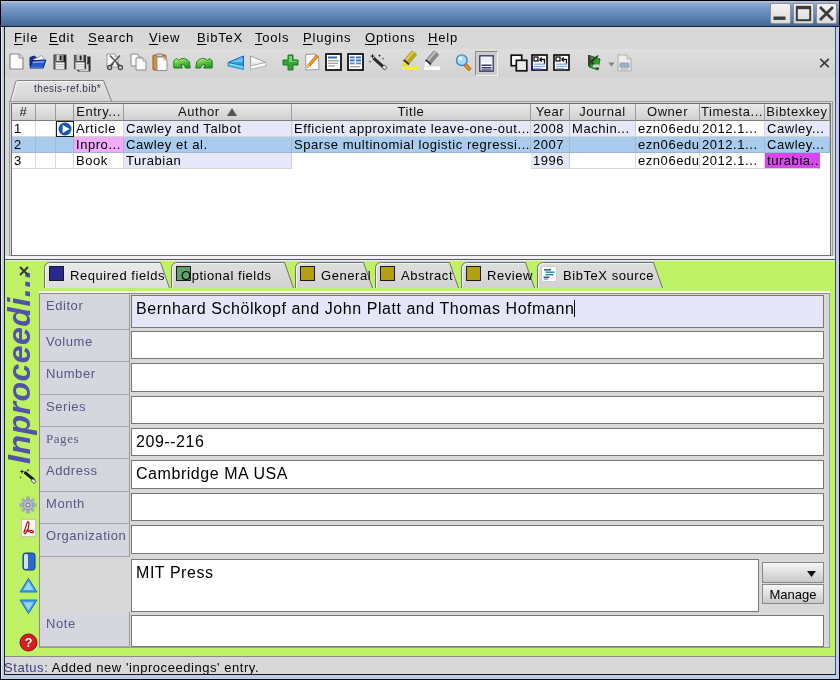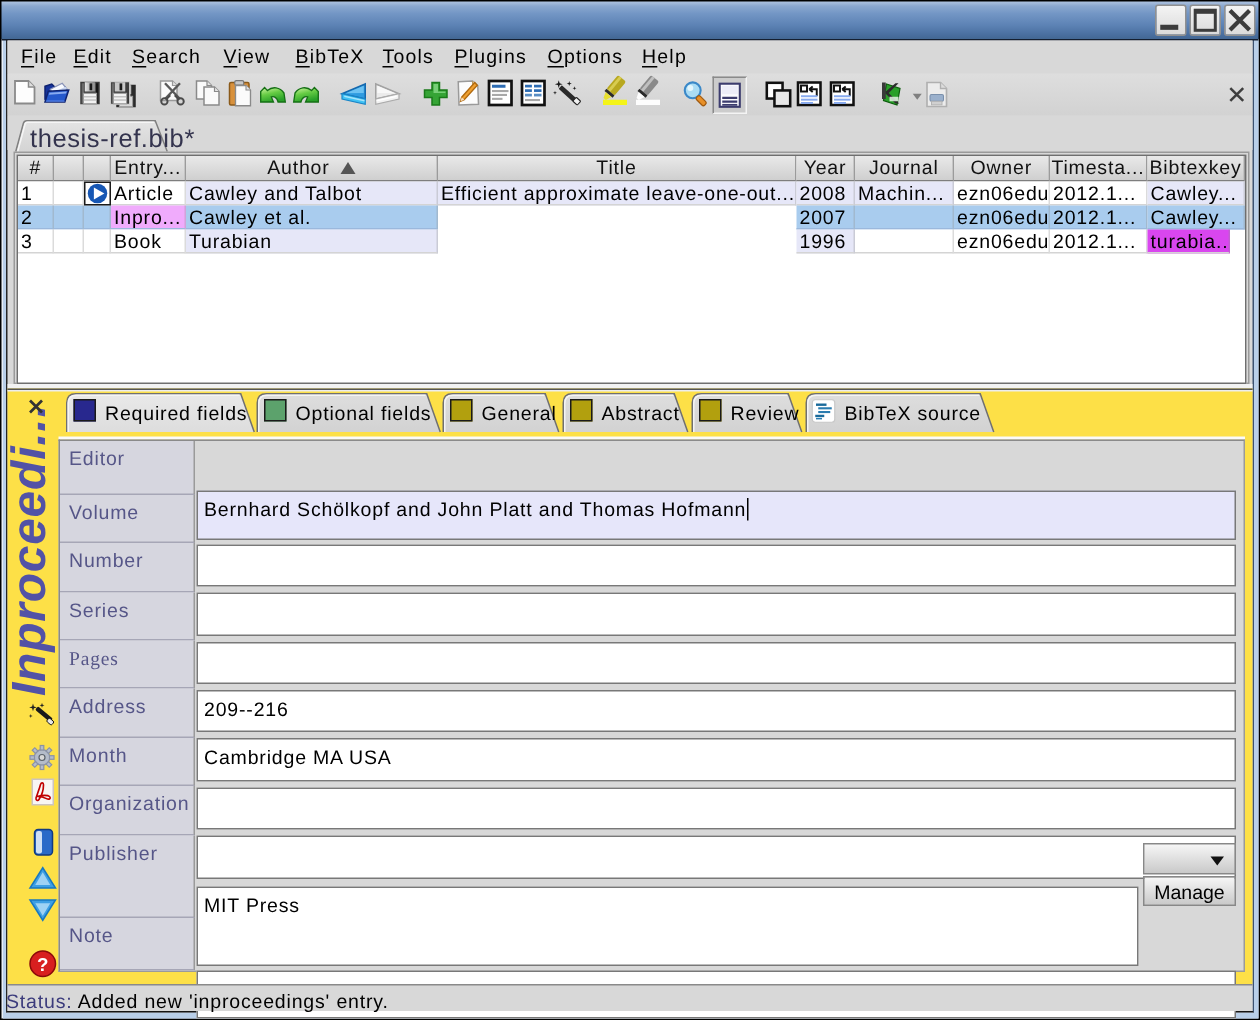--- a/index.html
+++ b/index.html
@@ -30,31 +30,31 @@
   
   #tablewrap{position:absolute;left:11px;top:103px;width:820px;height:153px;background:#fff;
     border:1px solid #6f6f6f;box-sizing:border-box;}
   .th{position:absolute;top:0;height:17px;box-sizing:border-box;background:linear-gradient(to bottom,#e9e9e9,#cfcfcf);
       border-right:1px solid #9b9b9b;border-bottom:1px solid #7e7e7e;text-align:center;color:#111;line-height:16px;
       font-size:13px;overflow:hidden;letter-spacing:0.55px;}
   .td{position:absolute;box-sizing:border-box;height:16px;line-height:15px;white-space:nowrap;overflow:hidden;
       border-right:1px solid rgba(145,145,145,0.33);border-bottom:1px solid #d4d4d4;padding-left:2px;color:#000;
       font-size:13px;letter-spacing:0.55px;}
   
-  #editor{position:absolute;left:5px;top:259px;width:830px;height:397px;background:#fde047;border-top:1px solid #555;box-sizing:border-box;}
+  #editor{position:absolute;left:5px;top:259px;width:830px;height:397px;background:#bef264;border-top:1px solid #555;box-sizing:border-box;}
   #vlabel{position:absolute;left:-4px;top:204px;color:#5252a6;font-weight:bold;font-style:italic;font-size:32px;
     transform:rotate(-90deg);transform-origin:top left;white-space:pre;letter-spacing:0.5px;}
   .etab-lbl{position:absolute;top:8px;color:#000;font-size:13px;letter-spacing:0.55px;}
   .etab-sq{position:absolute;top:6px;width:15px;height:15px;border:1px solid #1a1a1a;box-sizing:border-box;}
   #form{position:absolute;left:34px;top:33px;width:791px;height:355px;background:#d8d8d8;
     border-top:1px solid #8a8a8a;border-left:1px solid #8a8a8a;border-right:1px solid #9a9a9a;border-bottom:1px solid #9a9a9a;box-sizing:border-box;}
   .flabel{position:absolute;left:0;width:90px;box-sizing:border-box;background:#d6d6df;
     border-bottom:1px solid #a6a6b6;border-right:1px solid #9a9a9a;color:#565688;padding:4px 0 0 6px;font-size:13px;letter-spacing:0.55px;}
   .ffield{position:absolute;left:91px;width:693px;background:#fff;border:1px solid #787878;box-sizing:border-box;
-    padding:4px 0 0 4px;color:#000;white-space:pre;font-size:13px;letter-spacing:0.55px;margin-top:32px;}
+    padding:4px 0 0 4px;color:#000;white-space:pre;font-size:16px;letter-spacing:0.55px;}
   .btn{position:absolute;background:linear-gradient(to bottom,#f6f6f6,#c9c9c9);border:1px solid #888;
     box-sizing:border-box;text-align:center;font-size:13px;color:#000;}
   
   #statusbar{position:absolute;left:5px;top:656px;width:830px;height:17px;background:#d8d8d8;border-top:1px solid #8a8a8a;}
 </style>
 </head>
 <body>
 <div id="frame-black"></div>
 <div id="frame-white"></div>
 <div id="frame-blue"></div>
@@ -299,21 +299,21 @@
 <svg width="106" height="21" style="left:5px;top:3px;" viewBox="0 0 106 21">
 <defs>
         <linearGradient id="mtg" x1="0" y1="0" x2="0" y2="1">
 <stop offset="0" stop-color="#e4e4e4"></stop>
           <stop offset="1" stop-color="#d4d4d4"></stop>
         </linearGradient>
       </defs>
 <path d="M0.5 21 L5.6 2.2 Q6.1 0.5 7.8 0.5 L93.5 0.5 L101.5 21" fill="url(#mtg)" stroke="#808080" stroke-width="1"></path>
 <path d="M1.8 21 L6.7 2.8 Q7.1 1.5 8.4 1.5 L92.6 1.5" fill="none" stroke="#f6f6f6" stroke-width="1"></path>
 </svg>
-<div style="position:absolute;left:15px;top:6px;color:#34344e;font-size:17px;letter-spacing:0.4px;">thesis-ref.bib*</div>
+<div style="position:absolute;left:29px;top:6px;color:#34344e;font-size:10px;letter-spacing:0.4px;">thesis-ref.bib*</div>
 
 </div>
 <div style="position:absolute;left:9px;top:101px;width:824px;height:155px;border:1px solid #9a9a9a;box-sizing:border-box;"></div>
 <div id="tablewrap">
 <div class="th" style="left:0px;width:24px;">#</div>
 <div class="th" style="left:24px;width:20px;"></div>
 <div class="th" style="left:44px;width:18px;"></div>
 <div class="th" style="left:62px;width:50px;">Entry...</div>
 <div class="th" style="left:112px;width:168px;">Author <span style="display:inline-block;width:0;height:0;border-left:5px solid transparent;border-right:5px solid transparent;border-bottom:8px solid #555;margin-left:3px;"></span></div>
 <div class="th" style="left:280px;width:239px;">Title</div>
@@ -331,20 +331,21 @@
 <div class="td" style="left:519px;top:17px;width:39px;background:#e6e7f8;border-bottom-color:#d4d4d4;">2008</div>
 <div class="td" style="left:558px;top:17px;width:66px;background:#e6e7f8;border-bottom-color:#d4d4d4;">Machin...</div>
 <div class="td" style="left:624px;top:17px;width:64px;background:#ffffff;border-bottom-color:#d4d4d4;">ezn06edu</div>
 <div class="td" style="left:688px;top:17px;width:65px;background:#ffffff;border-bottom-color:#d4d4d4;">2012.1...</div>
 <div class="td" style="left:753px;top:17px;width:65px;background:#e6e7f8;border-bottom-color:#d4d4d4;">Cawley...</div>
 <div class="td" style="left:0px;top:33px;width:24px;background:#a9ccee;border-bottom-color:#9bb8dc;">2</div>
 <div class="td" style="left:24px;top:33px;width:20px;background:#a9ccee;border-bottom-color:#9bb8dc;"></div>
 <div class="td" style="left:44px;top:33px;width:18px;background:#a9ccee;border-bottom-color:#9bb8dc;"></div>
 <div class="td" style="left:62px;top:33px;width:50px;background:#f0abfc;border-bottom-color:#9bb8dc;">Inpro...</div>
 <div class="td" style="left:112px;top:33px;width:168px;background:#a9ccee;border-bottom-color:#9bb8dc;">Cawley et al.</div>
+<div class="td" style="left:280px;top:33px;width:239px;background:#a9ccee;border-bottom-color:#9bb8dc;">Sparse multinomial logistic regressi...</div>
 <div class="td" style="left:519px;top:33px;width:39px;background:#a9ccee;border-bottom-color:#9bb8dc;">2007</div>
 <div class="td" style="left:558px;top:33px;width:66px;background:#a9ccee;border-bottom-color:#9bb8dc;"></div>
 <div class="td" style="left:624px;top:33px;width:64px;background:#a9ccee;border-bottom-color:#9bb8dc;">ezn06edu</div>
 <div class="td" style="left:688px;top:33px;width:65px;background:#a9ccee;border-bottom-color:#9bb8dc;">2012.1...</div>
 <div class="td" style="left:753px;top:33px;width:65px;background:#a9ccee;border-bottom-color:#9bb8dc;">Cawley...</div>
 <div class="td" style="left:0px;top:49px;width:24px;background:#ffffff;border-bottom-color:#d4d4d4;">3</div>
 <div class="td" style="left:24px;top:49px;width:20px;background:#ffffff;border-bottom-color:#d4d4d4;"></div>
 <div class="td" style="left:44px;top:49px;width:18px;background:#ffffff;border-bottom-color:#d4d4d4;"></div>
 <div class="td" style="left:62px;top:49px;width:50px;background:#ffffff;border-bottom-color:#d4d4d4;">Book</div>
 <div class="td" style="left:112px;top:49px;width:168px;background:#e6e7f8;border-bottom-color:#d4d4d4;">Turabian</div>
@@ -380,21 +381,21 @@
 <defs>
         <linearGradient id="tg166" x1="0" y1="0" x2="0" y2="1">
 <stop offset="0" stop-color="#dedede"></stop>
           <stop offset="1" stop-color="#d2d2d2"></stop>
         </linearGradient>
       </defs>
 <path d="M0.5 26 L0.5 6.5 Q0.5 0.5 6.5 0.5 L113.5 0.5 L122.5 26" fill="url(#tg166)" stroke="#707070" stroke-width="1"></path>
 <path d="M1.5 26 L1.5 7 Q1.5 1.5 7 1.5 L112.7 1.5" fill="none" stroke="#f4f4f4" stroke-width="1"></path>
 </svg>
 <div class="etab-sq" style="left:171px;background:#5ca26c;"></div>
-<div class="etab-lbl" style="left:192px;">Optional fields</div>
+<div class="etab-lbl" style="left:176px;">Optional fields</div>
 <svg width="78" height="26" style="left:290px;top:2px;" viewBox="0 0 78 26">
 <defs>
         <linearGradient id="tg290" x1="0" y1="0" x2="0" y2="1">
 <stop offset="0" stop-color="#dedede"></stop>
           <stop offset="1" stop-color="#d2d2d2"></stop>
         </linearGradient>
       </defs>
 <path d="M0.5 26 L0.5 6.5 Q0.5 0.5 6.5 0.5 L68.5 0.5 L77.5 26" fill="url(#tg290)" stroke="#707070" stroke-width="1"></path>
 <path d="M1.5 26 L1.5 7 Q1.5 1.5 7 1.5 L67.7 1.5" fill="none" stroke="#f4f4f4" stroke-width="1"></path>
 </svg>
@@ -501,21 +502,20 @@
 <div class="flabel" style="top:101px;height:32px;">Series</div>
 <div class="ffield" style="top:102px;height:28px;width:693px;"></div>
 <div class="flabel" style="top:133px;height:32px;font-family:Liberation Serif, serif;">Pages</div>
 <div class="ffield" style="top:134px;height:28px;width:693px;">209--216</div>
 <div class="flabel" style="top:165px;height:33px;">Address</div>
 <div class="ffield" style="top:166px;height:29px;width:693px;">Cambridge MA USA</div>
 <div class="flabel" style="top:198px;height:32px;">Month</div>
 <div class="ffield" style="top:199px;height:28px;width:693px;"></div>
 <div class="flabel" style="top:230px;height:33px;">Organization</div>
 <div class="ffield" style="top:231px;height:29px;width:693px;"></div>
-<div class="flabel" style="top:263px;height:55px;">Publisher</div>
 <div class="ffield" style="top:265px;height:53px;width:628px;">MIT Press</div>
 <div class="flabel" style="top:318px;height:35px;">Note</div>
 <div class="ffield" style="top:321px;height:32px;width:693px;"></div>
 <div class="btn" style="left:722px;top:268px;width:62px;height:21px;">
 <svg width="10" height="8" style="left:44px;top:7px;" viewBox="0 0 10 8">
           <path d="M0 1 L9 1 L4.5 7 Z" fill="#111"></path>
         </svg>
       </div>
 <div class="btn" style="left:722px;top:290px;width:62px;height:20px;padding-top:2px;">Manage</div>
   </div>

